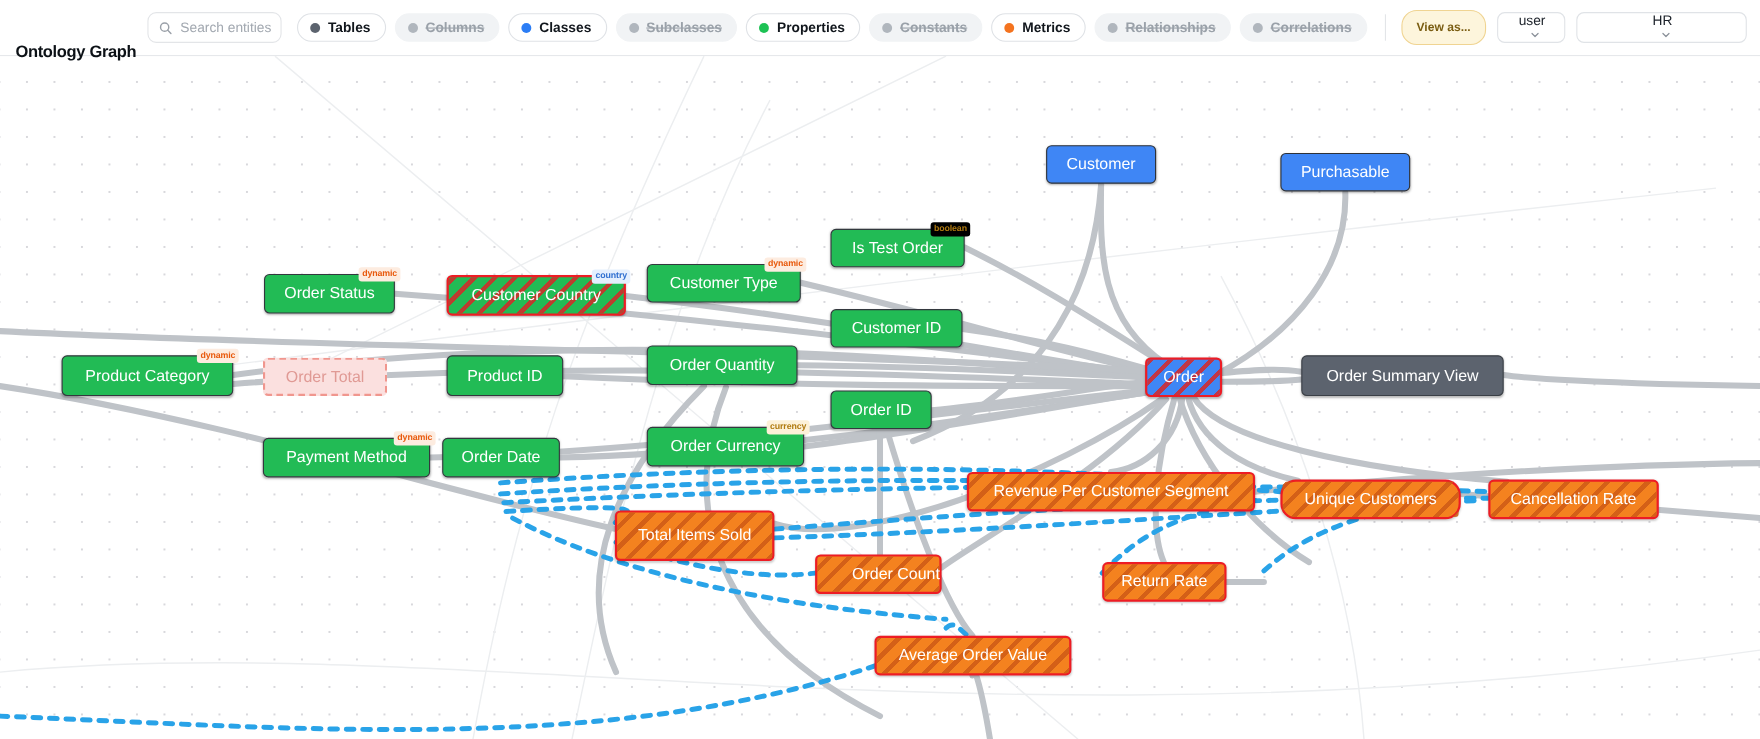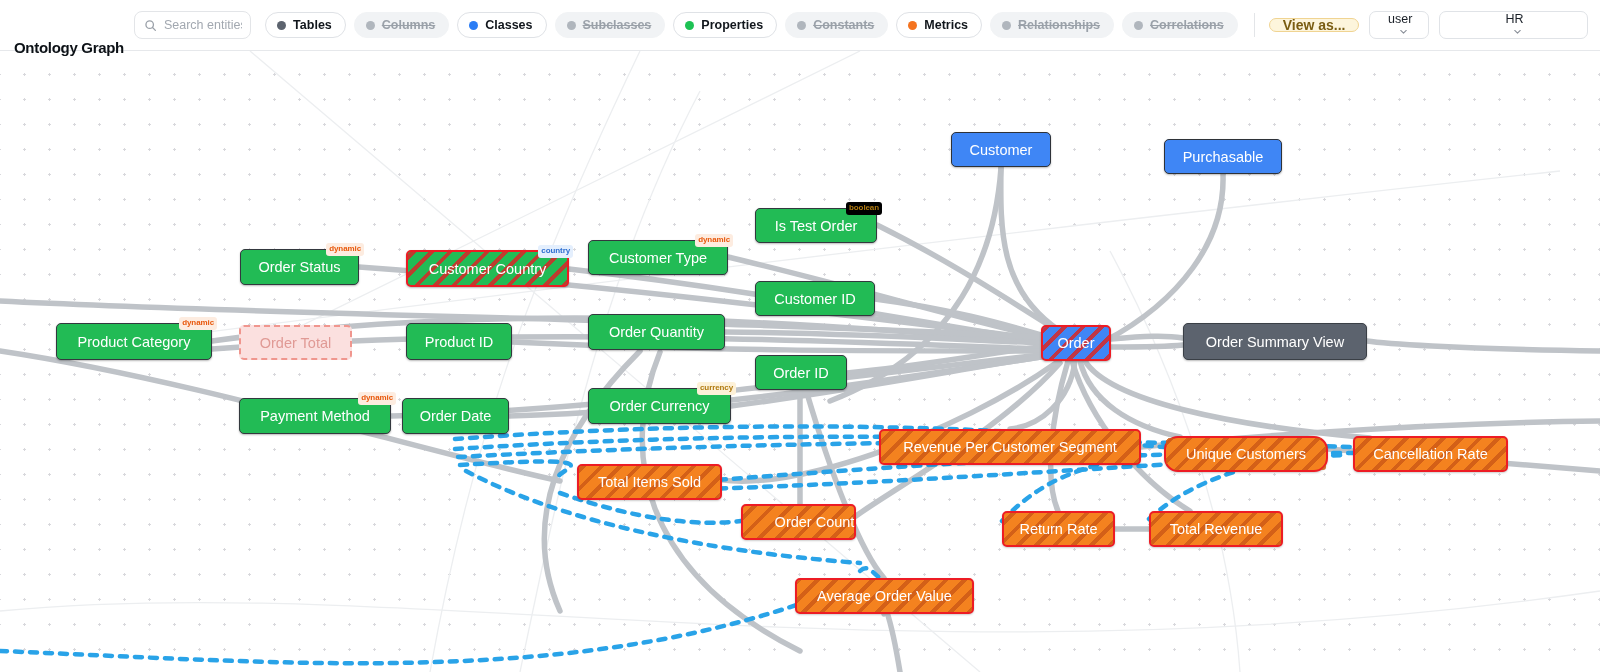--- a/index.html
+++ b/index.html
@@ -88,26 +88,26 @@
     color: #9aa1a9;
     text-decoration: line-through;
   }
 
   #divider {
     width: 1px; height: 24px; background: #e3e5e8;
     margin: 0 4px 0 6px; flex: 0 0 auto;
   }
 
   #view-as {
-    height: 14px;
+    height: 32px;
     border-radius: 14px;
     border: 1px solid #f0d492;
     background: #fdf5dc;
     color: #7a5d12;
-    font-size: 14px;
+    font-size: 11px;
     font-weight: bold;
     display: flex; align-items: center;
     padding: 0 13px;
     white-space: nowrap;
     cursor: pointer;
     text-align: center;
   }
 
   .select {
     height: 28px;
@@ -417,28 +417,25 @@
     </div>
     <div class="node n-metric hatch hatch-orange" style="left: 879px; top: 378px; width: 262px; height: 36px;">
       <span class="lbl">Revenue Per Customer Segment</span>
     </div>
     <div class="node n-metric hatch hatch-orange" style="left: 1164px; top: 385px; width: 164px; height: 36px; border-radius: 14px;">
       <span class="lbl">Unique Customers</span>
     </div>
     <div class="node n-metric hatch hatch-orange" style="left: 1353px; top: 385px; width: 155px; height: 36px;">
       <span class="lbl">Cancellation Rate</span>
     </div>
-    <div class="node n-metric hatch hatch-orange" style="left: 577px; top: 413px; width: 145px; height: 36px;">
+    <div class="node n-metric hatch hatch-orange" style="left: 559px; top: 413px; width: 145px; height: 46px;">
       <span class="lbl">Total Items Sold</span>
     </div>
     <div class="node n-metric hatch hatch-orange" style="left: 741px; top: 453px; width: 115px; height: 36px; padding-left: 32px;">
       <span class="lbl">Order Count</span>
     </div>
     <div class="node n-metric hatch hatch-orange" style="left: 1002px; top: 460px; width: 113px; height: 36px;">
       <span class="lbl">Return Rate</span>
     </div>
-    <div class="node n-metric hatch hatch-orange" style="left: 1149px; top: 460px; width: 134px; height: 36px;">
-      <span class="lbl">Total Revenue</span>
-    </div>
     <div class="node n-metric hatch hatch-orange" style="left: 795px; top: 527px; width: 179px; height: 36px;">
       <span class="lbl">Average Order Value</span>
     </div>
   </div>
 
 </body></html>

